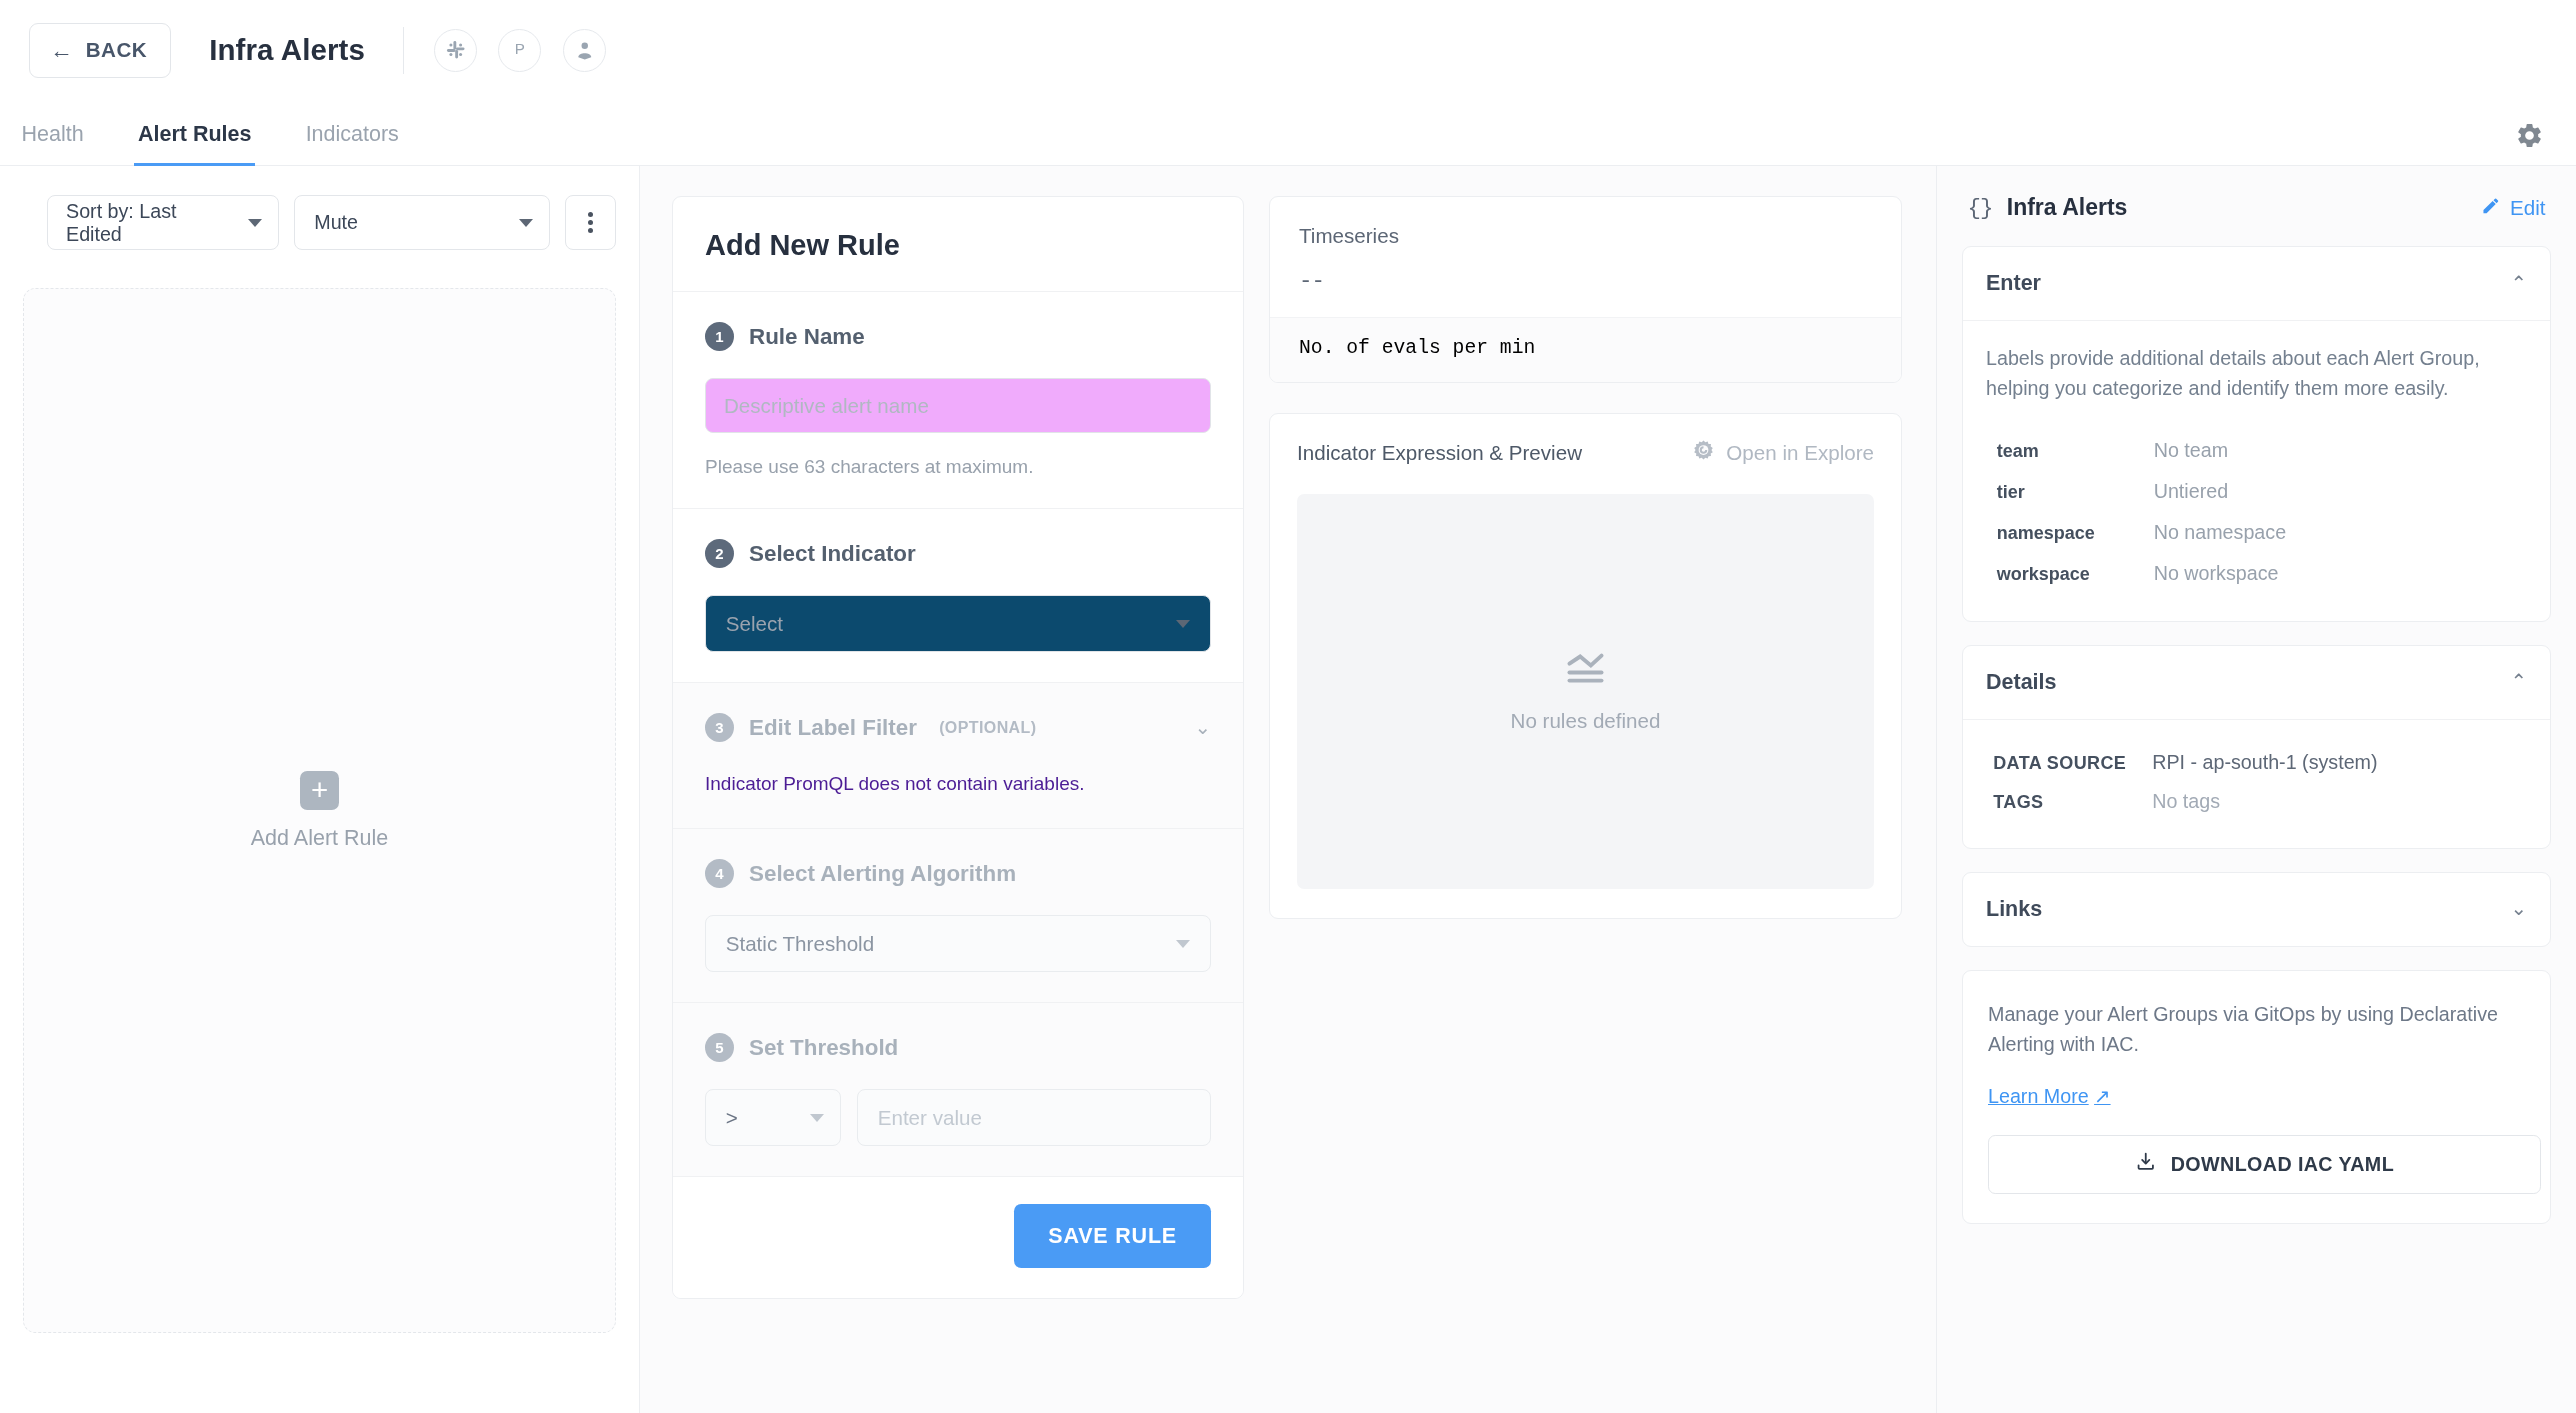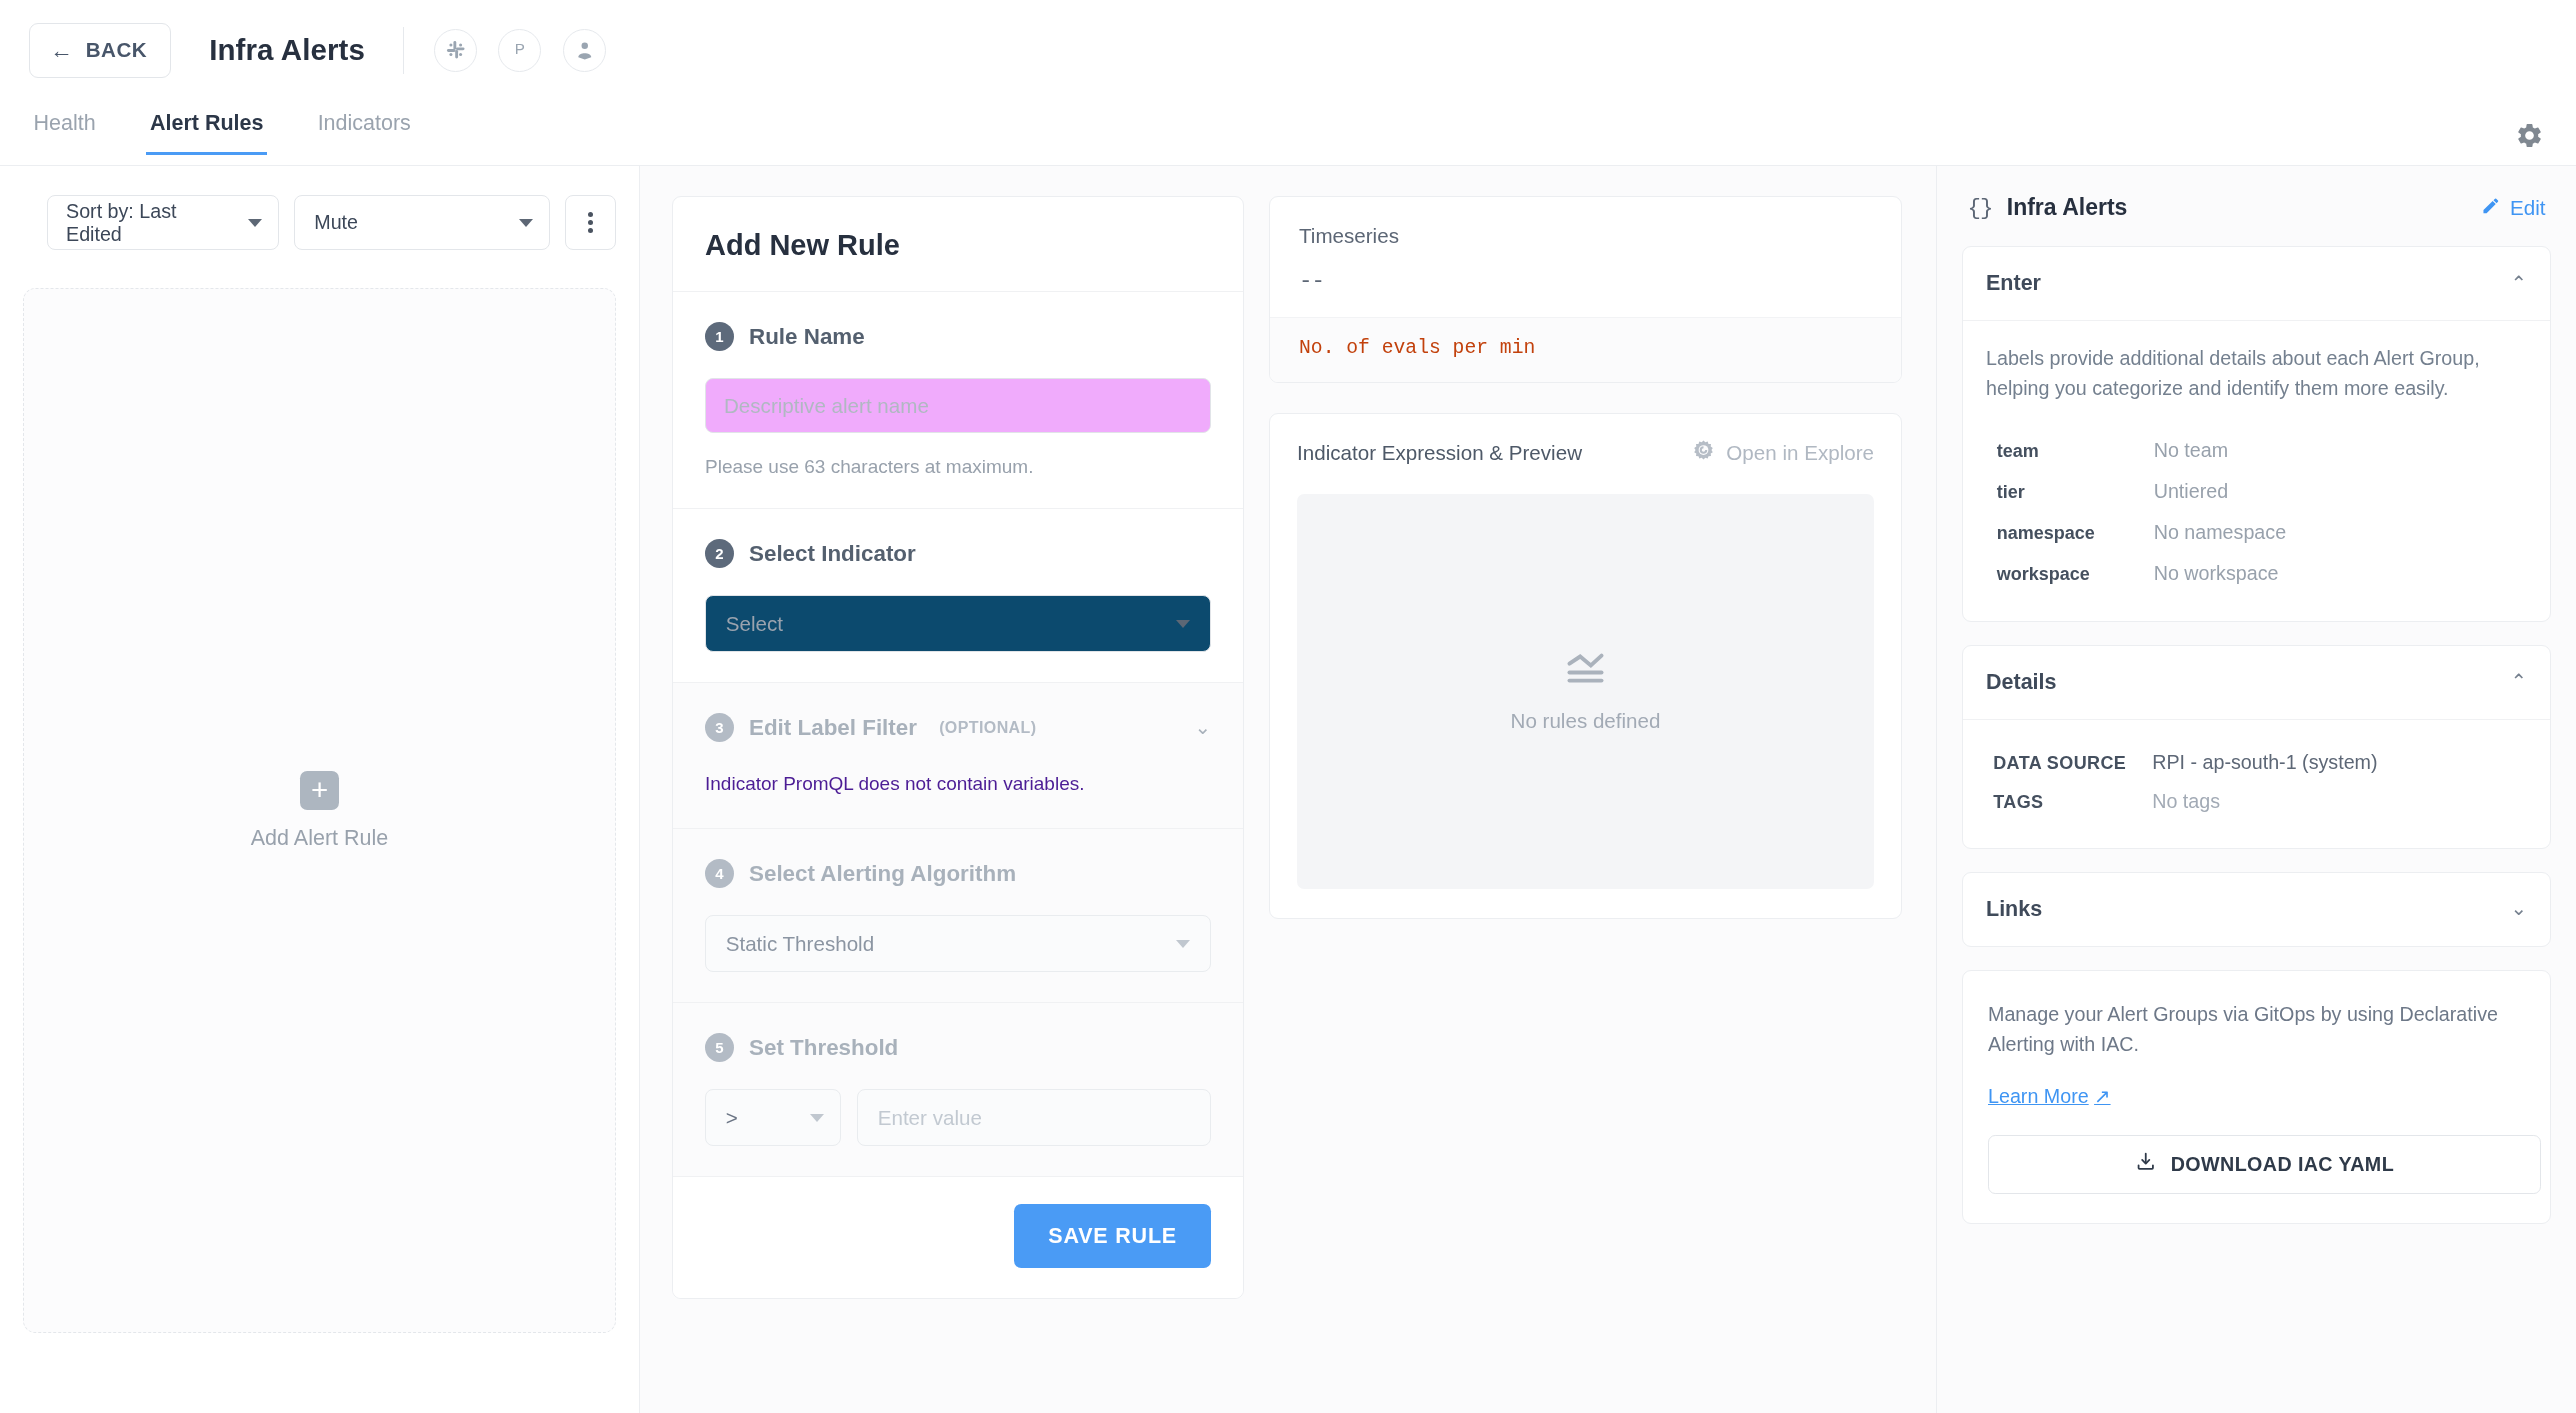--- a/index.html
+++ b/index.html
@@ -27,21 +27,21 @@
   .icon-circle {
     width: 43px; height: 43px; border-radius: 50%;
     border: 0.9px solid #e6e9ed; background: #fff;
     display: flex; align-items: center; justify-content: center;
     margin-right: 21.5px; cursor: pointer;
   }
   .icon-circle svg { display: block; }
   .topbar-spacer { flex: 1; }
 
   
-  .tabsbar { height: 66px; flex: 0 0 66px; display: flex; align-items: center; padding-left: 30px; border-bottom: 0.9px solid #eceef1; background: #fff; position: relative; }
+  .tabsbar { height: 66px; flex: 0 0 66px; display: flex; align-items: flex-end; padding-left: 18px; border-bottom: 0.9px solid #eceef1; background: #fff; position: relative; }
   .tab {
     font-size: 21.5px; color: #9aa3ae; padding: 0 3.6px 16px 3.6px; margin-right: 47px;
     cursor: pointer; border-bottom: 3.6px solid transparent; position: relative; top: 0.9px;
   }
   .tab.active { color: #2c3748; font-weight: 700; border-bottom-color: #4a9bf5; }
   .gear-abs { position: absolute; right: 32px; bottom: 12.5px; cursor: pointer; }
 
   
   .body { flex: 1; display: flex; min-height: 0; background: #fff; }
 
@@ -123,21 +123,21 @@
     background: #4a9bf5; color: #fff; border: none; border-radius: 7.2px;
     height: 64px; padding: 0 34px; font-size: 21.5px; font-weight: 700; letter-spacing: 0.8px;
     cursor: pointer; font-family: "Liberation Sans", sans-serif;
   }
 
   .preview-col { flex: 1; margin: 0 34px 0 25px; min-width: 0; }
   .ts-card { background: #fff; border: 0.9px solid #eceef1; border-radius: 9px; overflow: hidden; }
   .ts-top { padding: 27px 29px 23px 29px; }
   .ts-title { font-size: 20.6px; color: #5c6675; margin-bottom: 19.7px; }
   .ts-value { font-size: 22.4px; color: #5c6675; font-family: "Liberation Mono", monospace; letter-spacing: -0.9px; }
-  .ts-foot { padding: 19.7px 29px 23px 29px; border-top: 0.9px solid #f2f3f5; background: #fbfbfc; font-family: "Liberation Mono", monospace; font-size: 19.7px; color: #c2410c; }
+  .ts-foot { padding: 19.7px 29px 23px 29px; border-top: 0.9px solid #f2f3f5; background: #fbfbfc; font-family: "Liberation Mono", monospace; font-size: 19.7px; color: #000000; }
   .expr-card { background: #fff; border: 0.9px solid #eceef1; border-radius: 9px; margin-top: 30px; padding: 25px 27px 29px 27px; }
   .expr-head { display: flex; align-items: center; justify-content: space-between; margin-bottom: 27px; }
   .expr-title { font-size: 20.6px; color: #4e5968; }
   .explore-link { display: flex; align-items: center; gap: 11.6px; color: #b0b8c2; font-size: 20.6px; cursor: pointer; }
   .expr-body {
     background: #f4f5f7; border-radius: 7.2px; height: 395px;
     display: flex; flex-direction: column; align-items: center; justify-content: center; gap: 19.7px; text-align: right;
   }
   .expr-empty-text { font-size: 20.6px; color: #a2aab5; }
 

